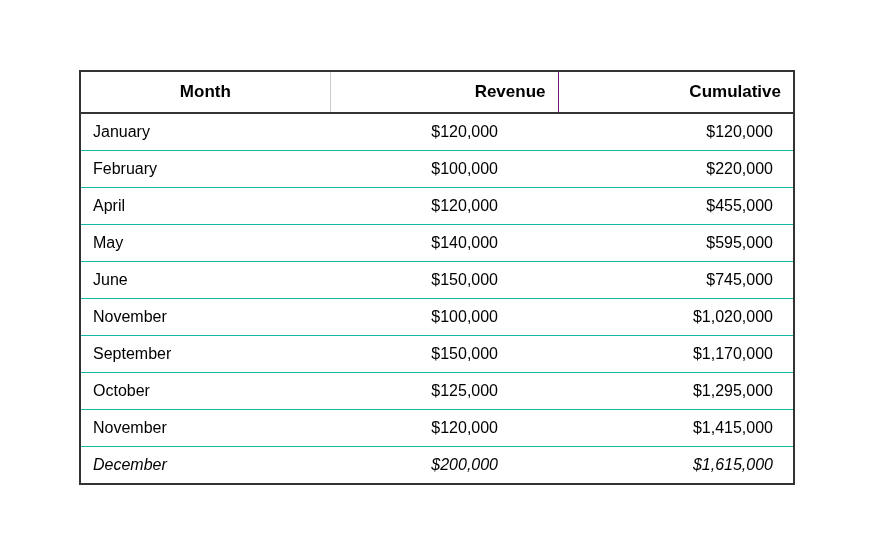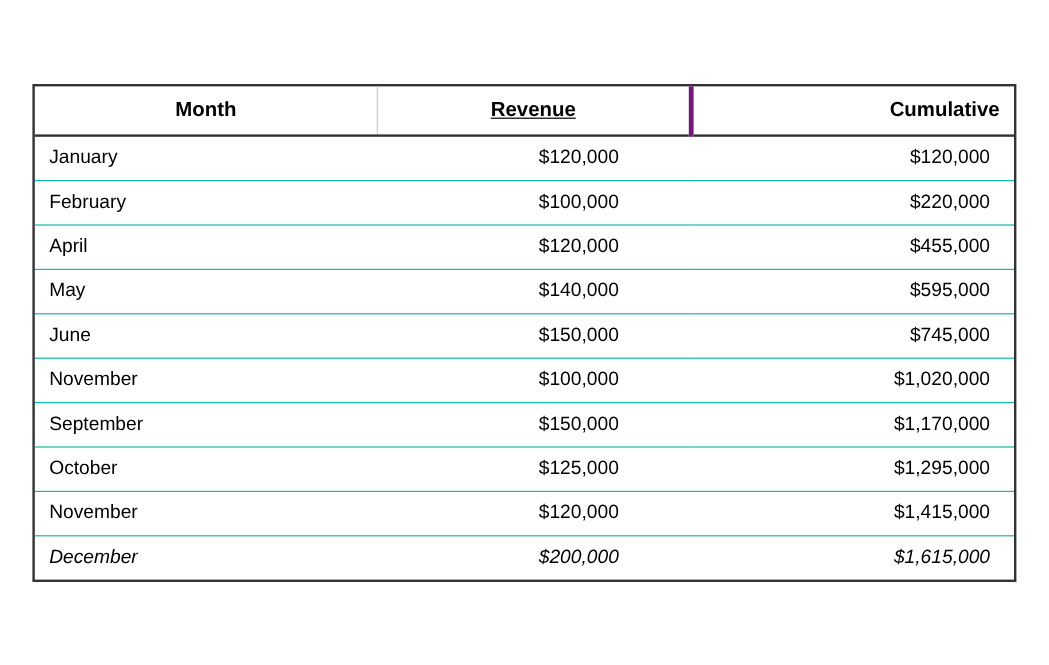--- a/index.html
+++ b/index.html
@@ -14,21 +14,21 @@
       display: flex;
       align-items: center;
       justify-content: center;
       background: #ffffff;
       font-family: Arial, sans-serif;
       font-size: 16px;
     }
 
     .table-container {
       border: 2px solid #333;
-      width: 820px;
+      width: 716px;
     }
 
     table {
       width: 100%;
       border-collapse: collapse;
     }
 
     thead tr th {
       border-bottom: 2px solid #333;
       padding: 10px 12px;
@@ -36,23 +36,22 @@
       font-weight: bold;
       font-size: 17px;
     }
 
     thead tr th:first-child {
       text-align: center;
       border-right: 1px solid #ccc;
     }
 
     thead tr th:nth-child(2) {
-      border-right: 4px solid #701a75;
-      text-align: center;
-      text-decoration: underline;
+      border-right: 1px solid #701a75;
+      text-align: right;
     }
 
     tbody tr td {
       padding: 9px 12px;
       border-bottom: 1px solid #14b8a6;
     }
 
     tbody tr:last-child td {
       border-bottom: none;
       font-style: italic;

